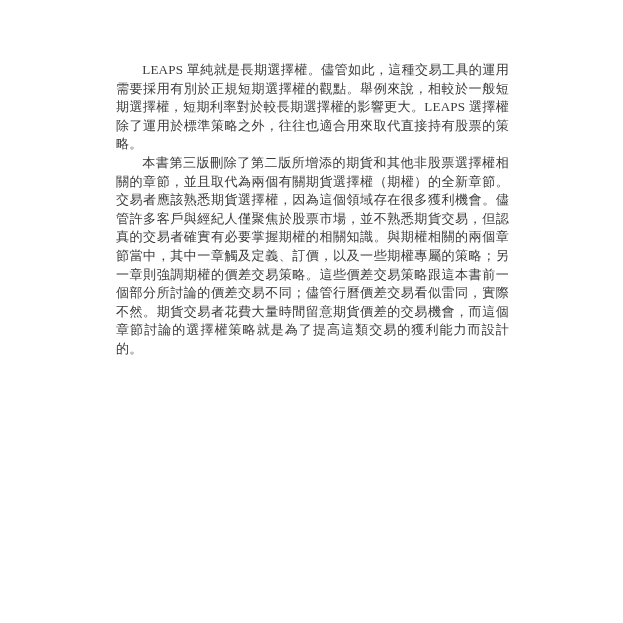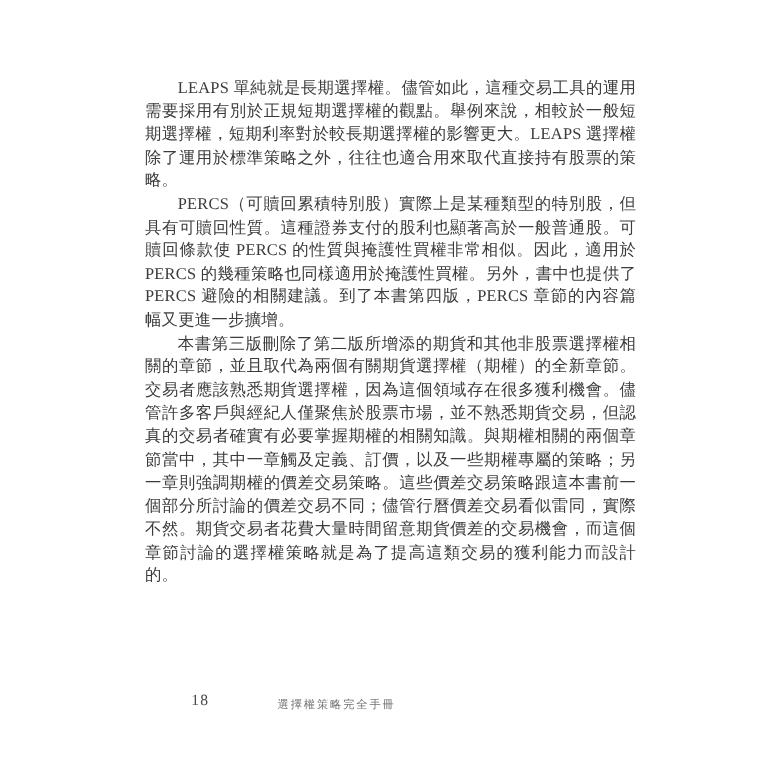--- a/index.html
+++ b/index.html
@@ -55,22 +55,17 @@
     letter-spacing: 1.5px;
   }
 </style>
 </head>
 <body>
 
 <div class="page">
 
   <div class="text-block">
     <p>LEAPS 單純就是長期選擇權。儘管如此，這種交易工具的運用需要採用有別於正規短期選擇權的觀點。舉例來說，相較於一般短期選擇權，短期利率對於較長期選擇權的影響更大。LEAPS 選擇權除了運用於標準策略之外，往往也適合用來取代直接持有股票的策略。</p>
-    <p>PERCS（可贖回累積特別股）實際上是某種類型的特別股，但具有可贖回性質。這種證券支付的股利也顯著高於一般普通股。可贖回條款使 PERCS 的性質與掩護性買權非常相似。因此，適用於 PERCS 的幾種策略也同樣適用於掩護性買權。另外，書中也提供了 PERCS 避險的相關建議。到了本書第四版，PERCS 章節的內容篇幅又更進一步擴增。</p>
     <p>本書第三版刪除了第二版所增添的期貨和其他非股票選擇權相關的章節，並且取代為兩個有關期貨選擇權（期權）的全新章節。交易者應該熟悉期貨選擇權，因為這個領域存在很多獲利機會。儘管許多客戶與經紀人僅聚焦於股票市場，並不熟悉期貨交易，但認真的交易者確實有必要掌握期權的相關知識。與期權相關的兩個章節當中，其中一章觸及定義、訂價，以及一些期權專屬的策略；另一章則強調期權的價差交易策略。這些價差交易策略跟這本書前一個部分所討論的價差交易不同；儘管行曆價差交易看似雷同，實際不然。期貨交易者花費大量時間留意期貨價差的交易機會，而這個章節討論的選擇權策略就是為了提高這類交易的獲利能力而設計的。</p>
   </div>
 
-  <div class="footer">
-    <span class="page-number">18</span>
-    <span class="footer-title">選擇權策略完全手冊</span>
-  </div>
 
 </div>
 
 </body></html>

